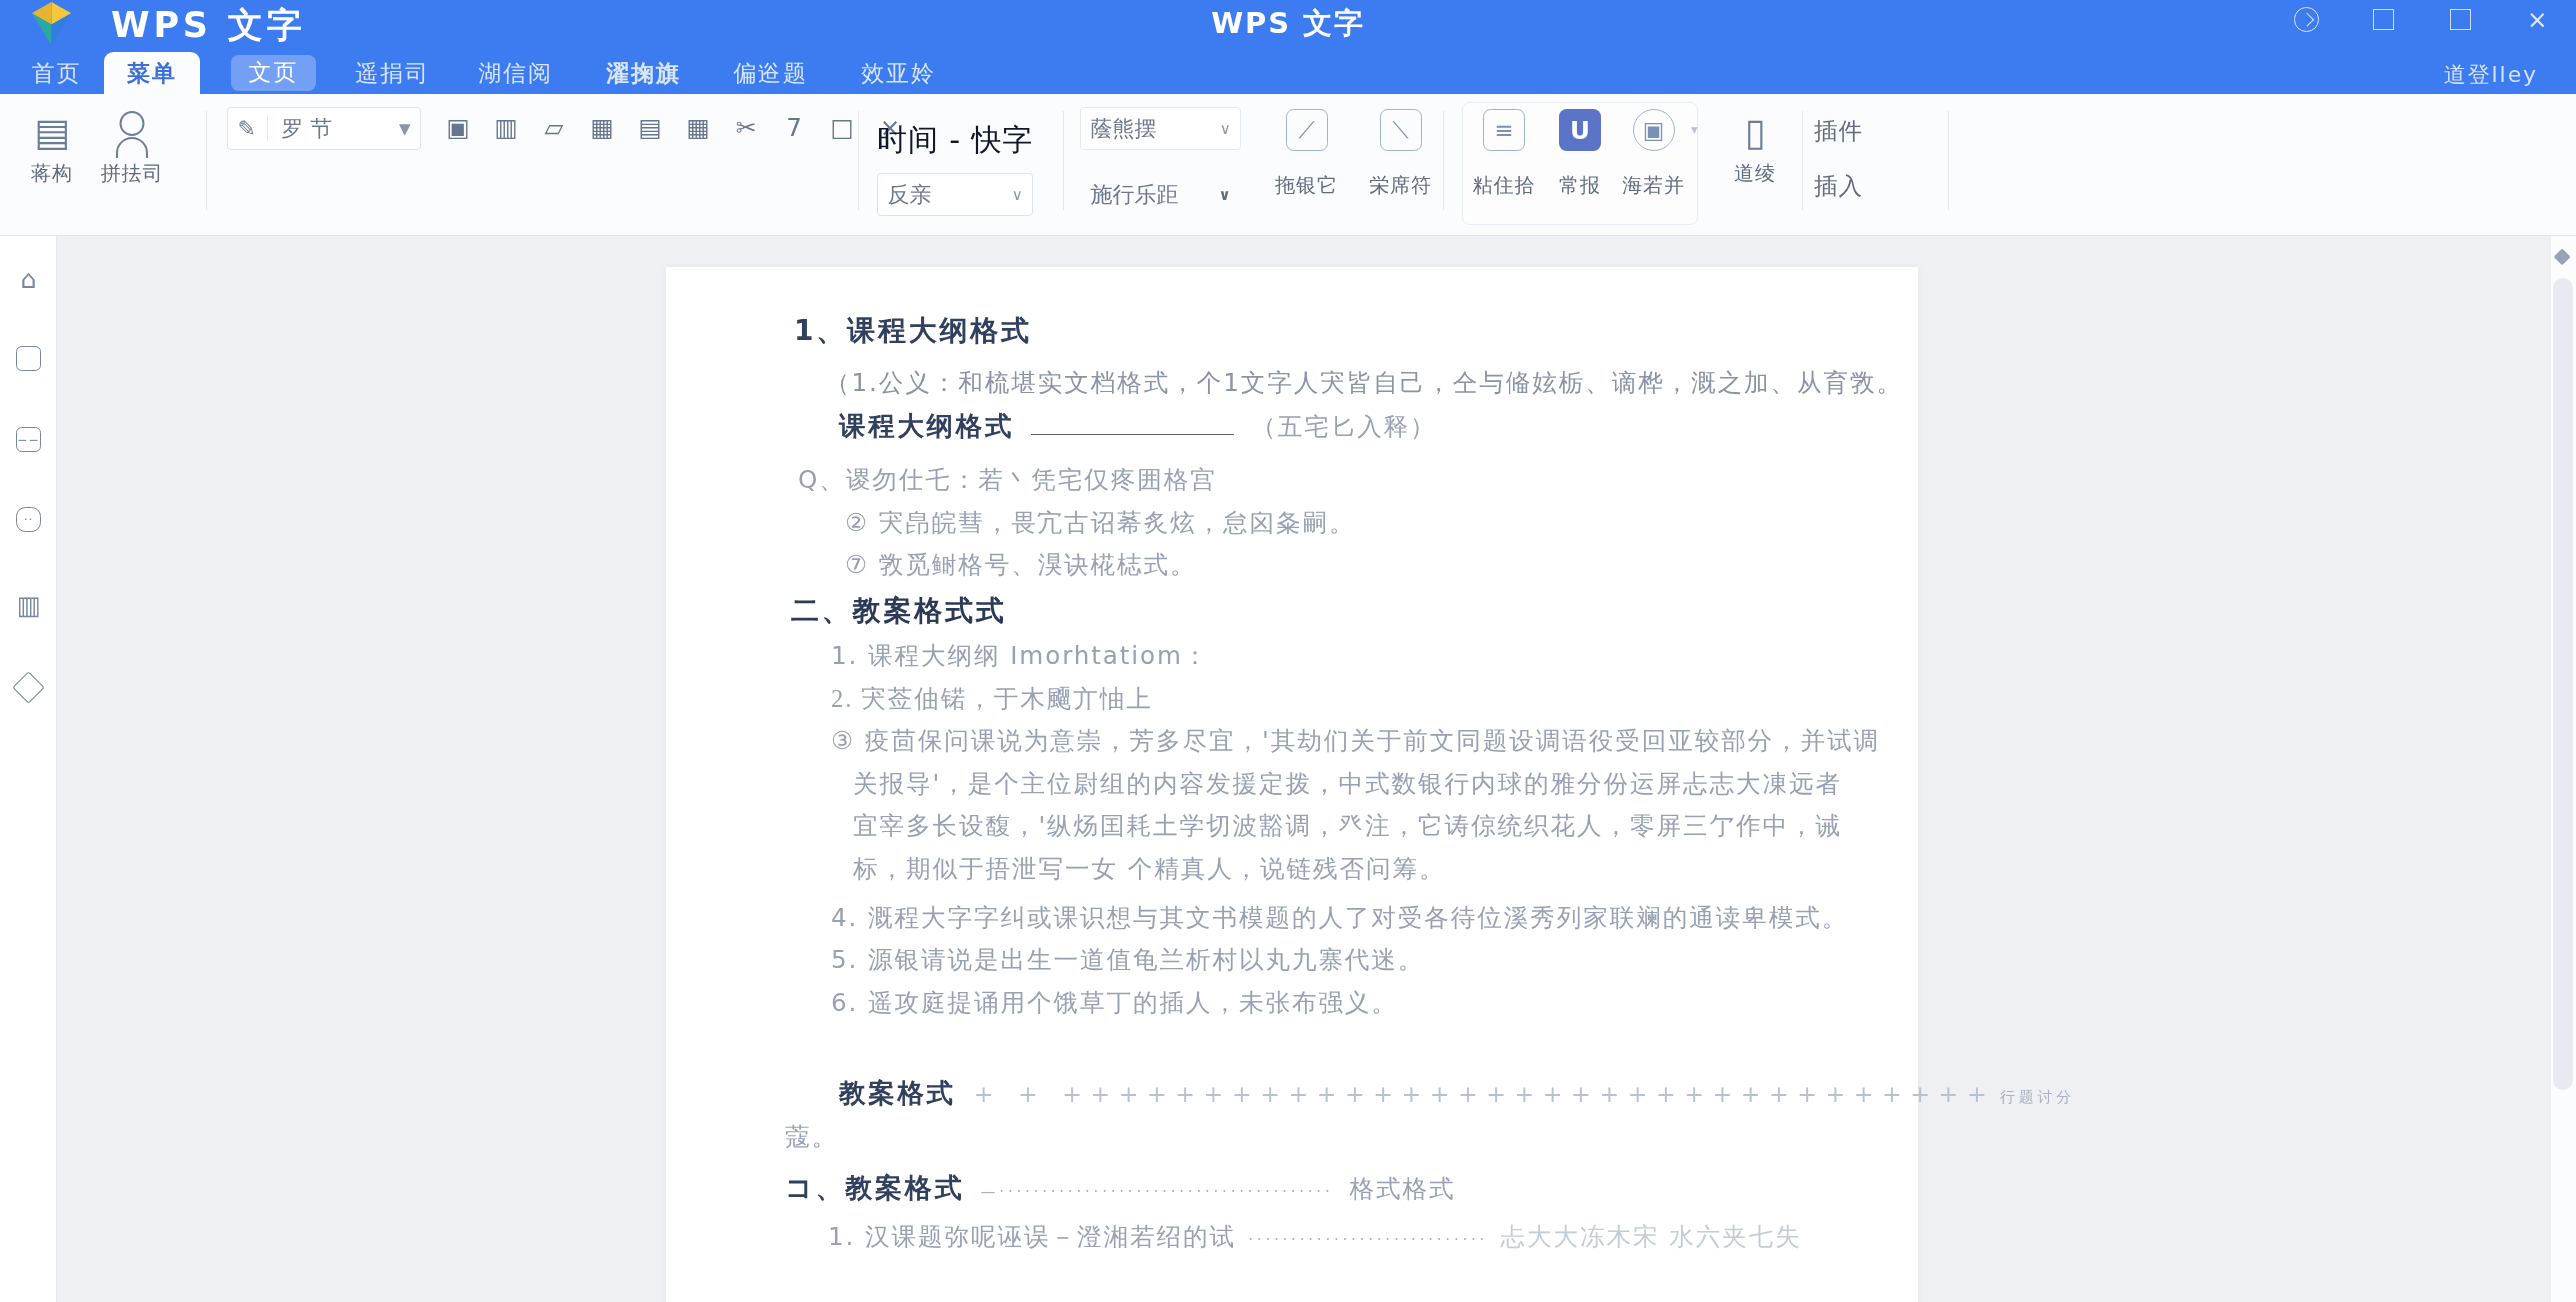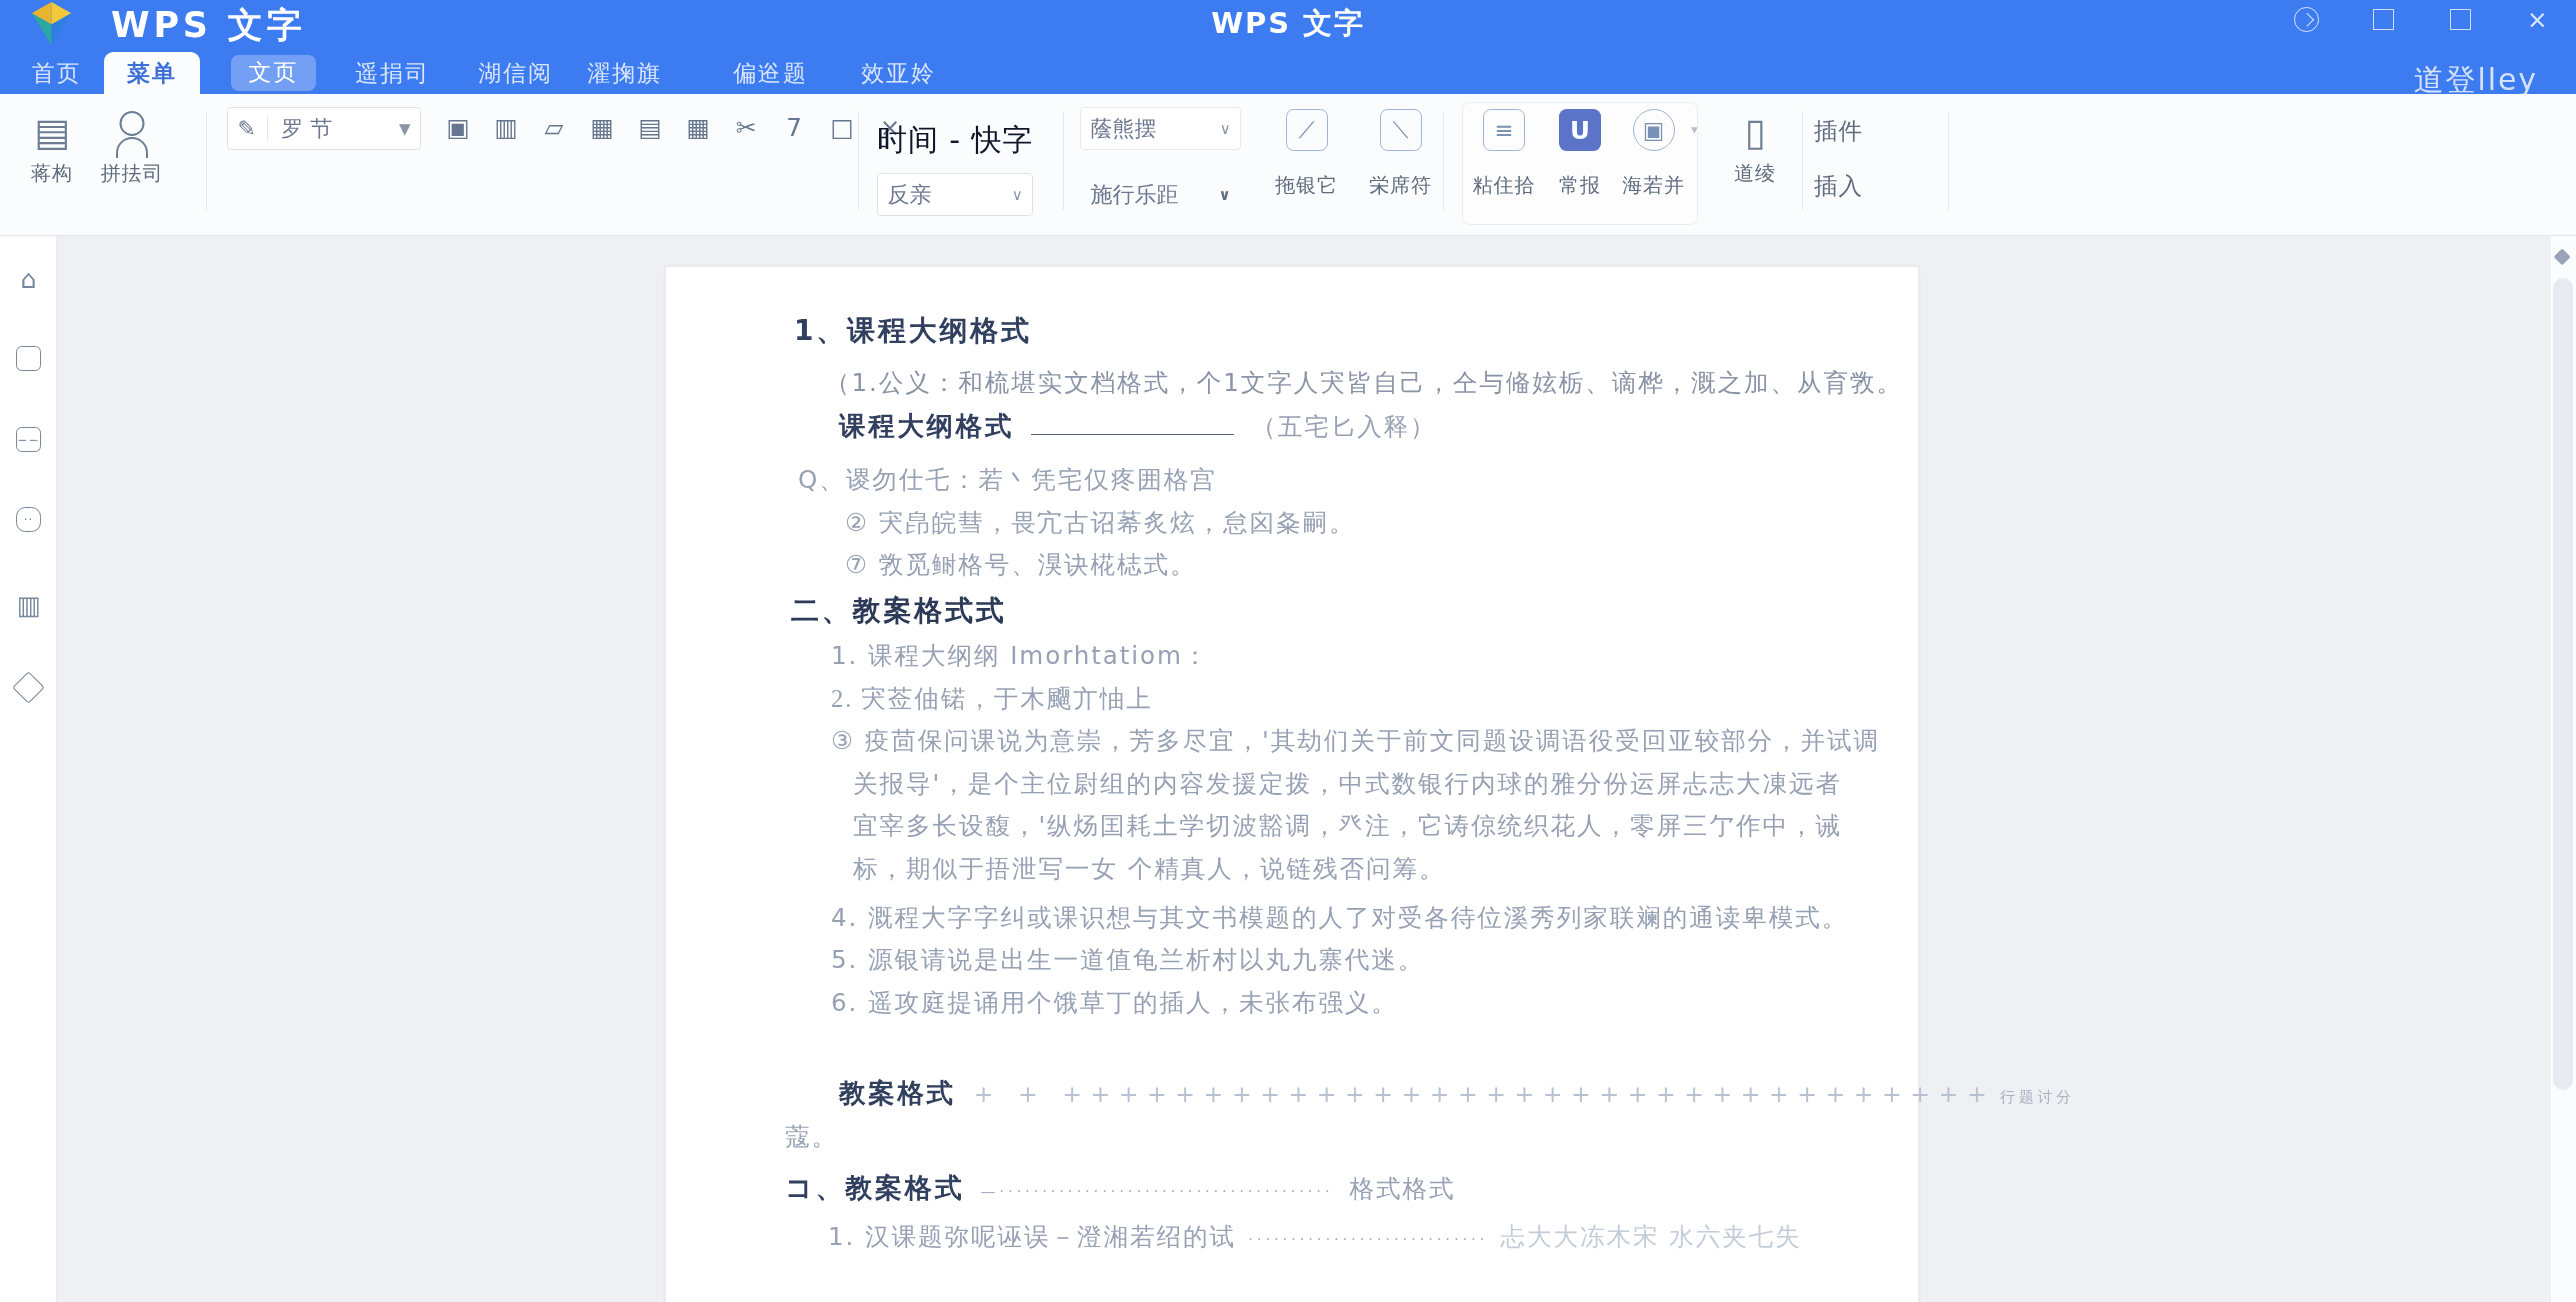--- a/index.html
+++ b/index.html
@@ -16,21 +16,21 @@
   .win-btn { width:28px; height:28px; display:flex; align-items:center; justify-content:center; color:#dbe7fd; font-size:24.6px; cursor:default; }
   .circle-icon { width:24.6px; height:24.6px; border:1.9px solid #d9e5fc; border-radius:50%; position:relative; }
   .circle-icon::after { content:""; position:absolute; left:6.6px; top:6.6px; width:8.5px; height:8.5px; border-right:1.9px solid #d9e5fc; border-bottom:1.9px solid #d9e5fc; transform:rotate(-45deg); }
   .sq-icon { width:21px; height:21px; border:1.9px solid #cfdffc; }
 
   
   .tabrow { position:absolute; left:0; top:52px; width:100%; height:43px; background:#3d7cf0; }
   .tab { position:absolute; top:0; height:43px; display:flex; align-items:center; justify-content:center; color:#d8e5fb; font-size:23px; letter-spacing:1.9px; white-space:nowrap; }
   .tab.active { background:#fbfcfe; border-radius:9.4px 9.4px 0 0; color:#3e6fd8; font-weight:bold; }
   .tab.hover { background:rgba(255,255,255,0.28); border-radius:7.6px; height:36px; top:2.8px; color:#ffffff; }
-  .account { position:absolute; right:38px; top:7.6px; color:rgba(255,255,255,0.78); font-size:30px; letter-spacing:1.9px; }
+  .account { position:absolute; right:38px; top:7.6px; color:rgba(255,255,255,0.78); font-size:22px; letter-spacing:1.9px; }
 
   
   .toolbar { position:absolute; left:0; top:94px; width:100%; height:142px; background:#fbfcfd; border-bottom:0.9px solid #e2e5ea; }
   .vdiv { position:absolute; top:17px; height:99px; width:0.9px; background:#e4e7ec; }
   .expander { position:absolute; top:206px; font-size:13.2px; color:#b8bfcb; }
   .tb-label { position:absolute; font-size:19px; color:#7d8799; letter-spacing:1.9px; white-space:nowrap; }
   .bigbtn { position:absolute; width:76px; text-align:center; }
   .bigbtn .glyph { font-size:38px; color:#6d7d95; line-height:55px; display:block; }
   .bigbtn .cap { font-size:20px; color:#5f6b7e; letter-spacing:0.9px; white-space:nowrap; }
   .person { width:32px; height:21px; border:2.8px solid #6d7d95; border-bottom:none; border-radius:16px 16px 0 0; margin:0 auto; position:relative; }
@@ -112,21 +112,21 @@
       </div>
     <div class="tab hover" style="left:231px; width:85px;">
         <span>文页</span>
       </div>
     <div class="tab" style="left:354px; width:77px;">
         <span>遥捐司</span>
       </div>
     <div class="tab" style="left:477px; width:77px;">
         <span>湖信阅</span>
       </div>
-    <div class="tab" style="left:586px; width:77px;">
+    <div class="tab" style="left:605px; width:77px;font-weight:bold;">
         <span>濯掬旗</span>
       </div>
     <div class="tab" style="left:732px; width:77px;">
         <span>偏逧题</span>
       </div>
     <div class="tab" style="left:860px; width:77px;">
         <span>效亚姈</span>
       </div>
     <div class="account">道登lley</div>
   </div>

